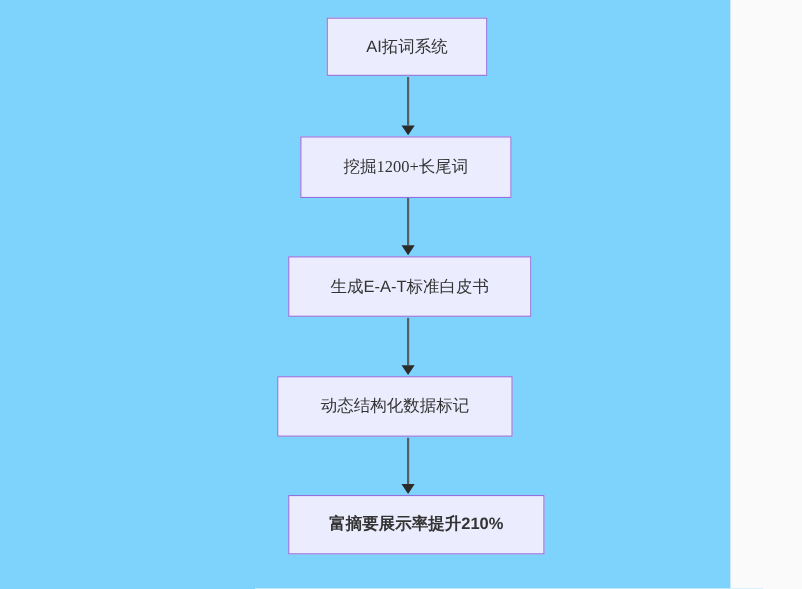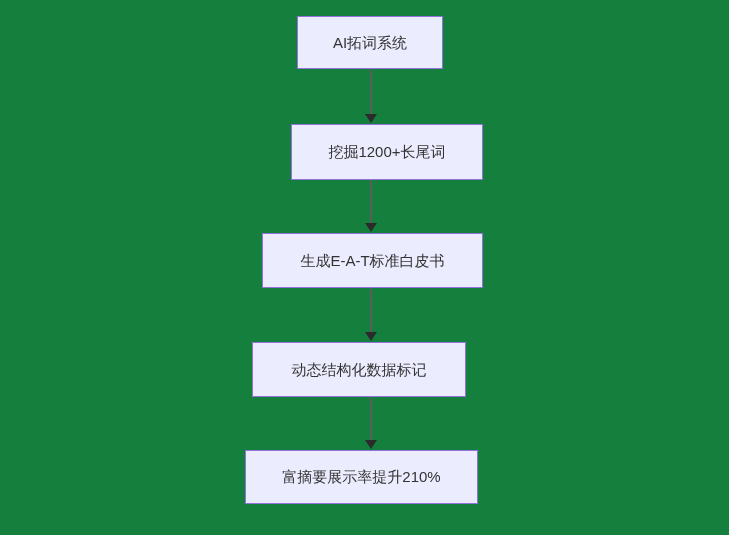--- a/index.html
+++ b/index.html
@@ -6,44 +6,44 @@
     margin: 0;
     padding: 0;
     width: 729px;
     height: 535px;
     background: #fafafa;
     font-family: "Liberation Sans", "DejaVu Sans", sans-serif;
     overflow: hidden;
   }
   .canvas {
     position: relative;
-    width: 729px;
+    width: 664px;
     height: 535px;
-    background: #15803d;
+    background: #7dd3fc;
   }
   .node {
     position: absolute;
     box-sizing: border-box;
     background: #ececff;
     border: 1px solid #9370db;
     color: #333333;
     font-size: 15px;
     display: flex;
     align-items: center;
     justify-content: center;
     text-align: center;
     line-height: 1.2;
     white-space: nowrap;
   }
   
   .node-0 { left: 297px; top: 16px;  width: 146px; height: 53px; }
-  .node-1 { left: 291px; top: 124px; width: 192px; height: 56px; }
+  .node-1 { left: 273px; top: 124px; width: 192px; height: 56px; font-family: Liberation Serif, serif; }
   .node-2 { left: 262px; top: 233px; width: 221px; height: 55px; }
   .node-3 { left: 252px; top: 342px; width: 214px; height: 55px; }
-  .node-4 { left: 245px; top: 450px; width: 233px; height: 54px; }
+  .node-4 { left: 262px; top: 450px; width: 233px; height: 54px; font-weight: bold; }
 
   .edge {
     position: absolute;
     width: 12px;
     display: flex;
     flex-direction: column;
     align-items: center;
   }
   .edge-line {
     width: 2px;

